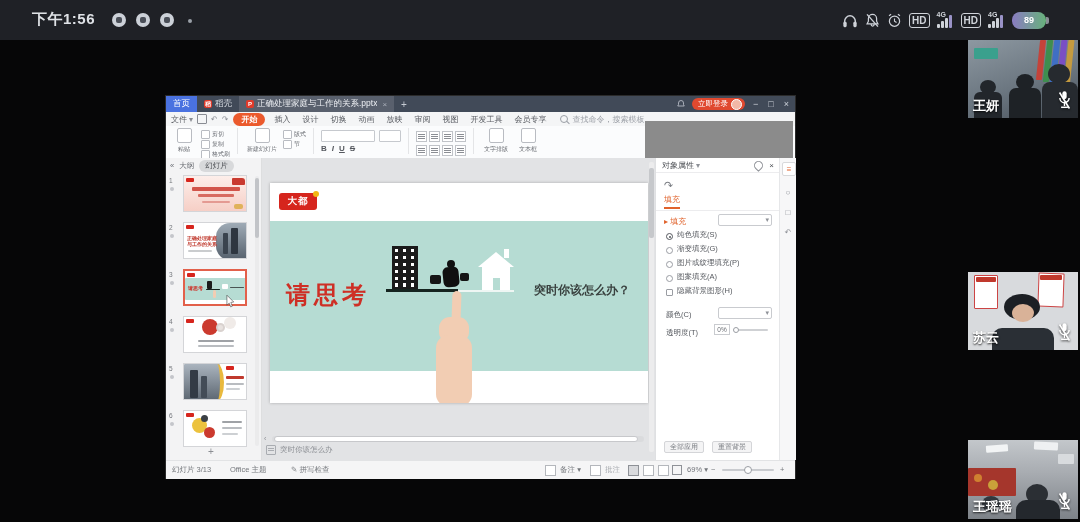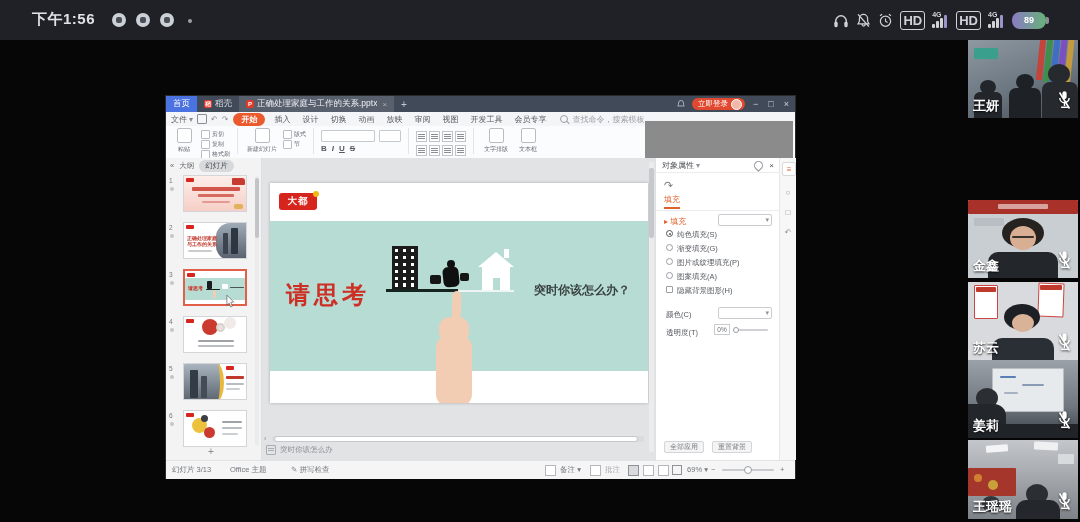--- a/index.html
+++ b/index.html
@@ -7,21 +7,21 @@
     font-family:"Liberation Sans","DejaVu Sans",sans-serif;-webkit-font-smoothing:antialiased;}
   .abs{position:absolute;}
 
   
   #statusbar{position:absolute;left:0;top:0;width:1080px;height:40px;background:#1f2126;color:#dfe2e6;}
   .sb-time{position:absolute;left:32px;top:10px;font-size:15px;font-weight:bold;letter-spacing:.5px;}
   .sb-dot{position:absolute;top:13px;width:14px;height:14px;border-radius:50%;background:#ccd1d8;}
   .sb-dot i{position:absolute;left:4px;top:4px;width:6px;height:6px;border-radius:2px;background:#4a4f58;}
   .sb-minidot{position:absolute;top:19px;width:4px;height:4px;border-radius:50%;background:#9aa0a8;}
   .sb-right{position:absolute;right:34px;top:0;height:40px;display:flex;align-items:center;gap:7px;}
-  .hdbadge{border:1.5px solid #cfd3d9;border-radius:3px;color:#cfd3d9;font-size:13px;font-weight:bold;padding:1px 2px;}
+  .hdbadge{border:1.5px solid #cfd3d9;border-radius:3px;color:#cfd3d9;font-size:10px;font-weight:bold;padding:1px 2px;}
   .sig{position:relative;width:17px;height:16px;}
   .sig b{position:absolute;left:0;top:-1px;font-size:7px;color:#cfd3d9;font-weight:bold;}
   .sig i{position:absolute;bottom:0;width:3px;background:#cfd3d9;border-radius:1px;}
   .battery{width:34px;height:17px;border-radius:8px;background:linear-gradient(90deg,#8a7cc2,#67b27b);
     color:#fff;font-size:9px;font-weight:bold;display:flex;align-items:center;justify-content:center;position:relative;}
   .battery:after{content:"";position:absolute;right:-3px;top:5px;width:3px;height:7px;background:#8a8f96;border-radius:0 2px 2px 0;}
 
   
   #wps{position:absolute;left:166px;top:96px;width:629px;height:382px;background:#f5f6f7;box-shadow:0 0 0 1px #2a2a2a;}
   
@@ -120,21 +120,21 @@
   
   #props{position:absolute;left:489px;top:0;width:124px;height:302px;background:#fff;border-left:1px solid #dfe0e2;font-size:7.5px;color:#55585e;}
   #props .hdr{position:absolute;left:0;top:0;width:124px;height:15px;border-bottom:1px solid #ececee;display:flex;align-items:center;padding:0 6px;box-sizing:border-box;gap:2px;font-size:8px;color:#4c4f54;}
   .pin{width:7px;height:7px;border:1px solid #8e9197;border-radius:50% 50% 50% 0;transform:rotate(-45deg);margin-right:4px;}
   .refresh{position:absolute;left:8px;top:21px;font-size:11px;color:#7a7d83;}
   .filltab{position:absolute;left:8px;top:36px;color:#e0622b;border-bottom:2px solid #e0622b;padding-bottom:2px;font-size:8px;}
   .pdiv{position:absolute;left:0;top:52px;width:124px;height:1px;background:#ececee;}
   .sectrow{position:absolute;left:8px;top:58px;color:#e0622b;font-size:8px;}
   .drop{position:absolute;height:12px;background:#fff;border:1px solid #c9cbcf;border-radius:2px;box-sizing:border-box;}
   .drop .c{position:absolute;right:2px;top:1px;font-size:7px;color:#8e9197;}
-  .opt{position:absolute;left:10px;display:flex;align-items:flex-start;gap:4px;white-space:nowrap;}
+  .opt{position:absolute;left:10px;display:flex;align-items:flex-end;gap:4px;white-space:nowrap;}
   .radio{width:7px;height:7px;border:1px solid #9a9da3;border-radius:50%;box-sizing:border-box;position:relative;flex:0 0 auto;}
   .radio.on{border-color:#55585e;}
   .radio.on:after{content:"";position:absolute;left:1.5px;top:1.5px;width:2.5px;height:2.5px;border-radius:50%;background:#55585e;}
   .chk{width:7px;height:7px;border:1px solid #9a9da3;border-radius:1px;box-sizing:border-box;flex:0 0 auto;}
   .alphabox{position:absolute;width:16px;height:11px;border:1px solid #c9cbcf;font-size:6.5px;display:flex;align-items:center;justify-content:center;color:#6a6d73;box-sizing:border-box;}
   .atrack{position:absolute;height:2px;background:#cfd1d4;border-radius:1px;}
   .ahandle{position:absolute;width:6px;height:6px;border-radius:50%;background:#fff;border:1px solid #9a9da3;box-sizing:border-box;}
   .pbtn{position:absolute;height:12px;background:#f4f4f5;border:1px solid #d4d5d8;border-radius:2px;font-size:7px;color:#7a7d83;display:flex;align-items:center;justify-content:center;padding:0 5px;box-sizing:border-box;}
 
   
@@ -605,79 +605,41 @@
     <svg class="pmic" width="15" height="21" viewBox="0 0 24 34">
       <rect x="8.5" y="2" width="7" height="13" rx="3.5" fill="#fff"></rect>
       <path d="M4.5 13 a7.5 7.5 0 0 0 15 0" fill="none" stroke="#fff" stroke-width="2.4"></path>
       <line x1="12" y1="21" x2="12" y2="26" stroke="#fff" stroke-width="2.4"></line>
       <line x1="6.5" y1="28" x2="17.5" y2="28" stroke="#fff" stroke-width="2.4"></line>
       <line x1="4" y1="4" x2="20" y2="30" stroke="#fff" stroke-width="2.6"></line>
     </svg>
   </div>
 
 
-  <div class="ptile" style="top:200px">
-    <div class="scene" style="background:#c9ced2">
-      <span class="bar abs" style="left:0;top:0;width:110px;height:14px;background:#a8322a"></span>
-      <span class="bar abs" style="left:30px;top:4px;width:50px;height:5px;background:rgba(255,255,255,.55)"></span>
-      <span class="bar abs" style="left:6px;top:18px;width:30px;height:8px;background:#b8bec3"></span>
-      <span class="blob abs" style="left:34px;top:18px;width:42px;height:30px;background:#26221f"></span>
-      <span class="blob abs" style="left:42px;top:26px;width:26px;height:24px;background:#d8af93"></span>
-      <span class="bar abs" style="left:44px;top:36px;width:22px;height:2px;background:#3a332d"></span>
-      <span class="bar abs" style="left:20px;top:52px;width:70px;height:26px;background:#23272c;border-radius:10px 10px 0 0"></span>
-    </div>
-    <span class="pname">金鑫</span>
-    <svg class="pmic" width="15" height="21" viewBox="0 0 24 34">
-      <rect x="8.5" y="2" width="7" height="13" rx="3.5" fill="#fff"></rect>
-      <path d="M4.5 13 a7.5 7.5 0 0 0 15 0" fill="none" stroke="#fff" stroke-width="2.4"></path>
-      <line x1="12" y1="21" x2="12" y2="26" stroke="#fff" stroke-width="2.4"></line>
-      <line x1="6.5" y1="28" x2="17.5" y2="28" stroke="#fff" stroke-width="2.4"></line>
-      <line x1="4" y1="4" x2="20" y2="30" stroke="#fff" stroke-width="2.6"></line>
-    </svg>
-  </div>
-
-  <div class="ptile" style="top:282px">
+
+  <div class="ptile" style="top:272px">
     <div class="scene" style="background:#d8dadd">
       <span class="bar abs" style="left:6px;top:3px;width:24px;height:34px;background:#fff;border:1px solid #c44;box-sizing:border-box"></span>
       <span class="bar abs" style="left:8px;top:5px;width:20px;height:5px;background:#c0392d"></span>
       <span class="bar abs" style="left:70px;top:1px;width:26px;height:34px;background:#fff;border:1px solid #c44;box-sizing:border-box;transform:rotate(2deg)"></span>
       <span class="bar abs" style="left:72px;top:3px;width:22px;height:5px;background:#c0392d"></span>
       <span class="blob abs" style="left:36px;top:22px;width:36px;height:26px;background:#1c1f24"></span>
       <span class="blob abs" style="left:44px;top:32px;width:22px;height:18px;background:#d9b298"></span>
       <span class="bar abs" style="left:24px;top:56px;width:62px;height:22px;background:#2a2f35;border-radius:10px 10px 0 0"></span>
     </div>
     <span class="pname">苏云</span>
     <svg class="pmic" width="15" height="21" viewBox="0 0 24 34">
       <rect x="8.5" y="2" width="7" height="13" rx="3.5" fill="#fff"></rect>
       <path d="M4.5 13 a7.5 7.5 0 0 0 15 0" fill="none" stroke="#fff" stroke-width="2.4"></path>
       <line x1="12" y1="21" x2="12" y2="26" stroke="#fff" stroke-width="2.4"></line>
       <line x1="6.5" y1="28" x2="17.5" y2="28" stroke="#fff" stroke-width="2.4"></line>
       <line x1="4" y1="4" x2="20" y2="30" stroke="#fff" stroke-width="2.6"></line>
     </svg>
   </div>
 
-  <div class="ptile" style="top:360px">
-    <div class="scene" style="background:linear-gradient(180deg,#9aa1a8,#6f767d 60%,#3a3f45)">
-      <span class="bar abs" style="left:24px;top:8px;width:72px;height:44px;background:#e6eaec;border:1px solid #b9bec3;box-sizing:border-box"></span>
-      <span class="bar abs" style="left:32px;top:16px;width:16px;height:2px;background:#5b7fb5"></span>
-      <span class="bar abs" style="left:54px;top:24px;width:22px;height:2px;background:#8a9bb5"></span>
-      <span class="bar abs" style="left:36px;top:32px;width:14px;height:2px;background:#a7b2c2"></span>
-      <span class="blob abs" style="left:8px;top:28px;width:22px;height:20px;background:#2b2e33"></span>
-      <span class="bar abs" style="left:0;top:44px;width:38px;height:34px;background:#23262b;border-radius:0 12px 0 0"></span>
-      <span class="bar abs" style="left:0;top:64px;width:110px;height:14px;background:#202328"></span>
-    </div>
-    <span class="pname">姜莉</span>
-    <svg class="pmic" width="15" height="21" viewBox="0 0 24 34">
-      <rect x="8.5" y="2" width="7" height="13" rx="3.5" fill="#fff"></rect>
-      <path d="M4.5 13 a7.5 7.5 0 0 0 15 0" fill="none" stroke="#fff" stroke-width="2.4"></path>
-      <line x1="12" y1="21" x2="12" y2="26" stroke="#fff" stroke-width="2.4"></line>
-      <line x1="6.5" y1="28" x2="17.5" y2="28" stroke="#fff" stroke-width="2.4"></line>
-      <line x1="4" y1="4" x2="20" y2="30" stroke="#fff" stroke-width="2.6"></line>
-    </svg>
-  </div>
 
   <div class="ptile" style="top:440px;height:79px">
     <div class="scene" style="background:linear-gradient(180deg,#c3c7cb,#a9adb2 40%,#7d8288)">
       <span class="bar abs" style="left:18px;top:5px;width:22px;height:7px;background:#f2f4f5;transform:rotate(-4deg)"></span>
       <span class="bar abs" style="left:66px;top:2px;width:24px;height:8px;background:#eef0f2;transform:rotate(3deg)"></span>
       <span class="bar abs" style="left:90px;top:14px;width:16px;height:10px;background:#d8dbde"></span>
       <span class="bar abs" style="left:0;top:28px;width:48px;height:28px;background:#a5362c"></span>
       <span class="blob abs" style="left:6px;top:34px;width:8px;height:8px;background:#d08030"></span>
       <span class="blob abs" style="left:20px;top:40px;width:10px;height:10px;background:#c9a13a"></span>
       <span class="blob abs" style="left:58px;top:44px;width:22px;height:20px;background:#2b2f34"></span>

